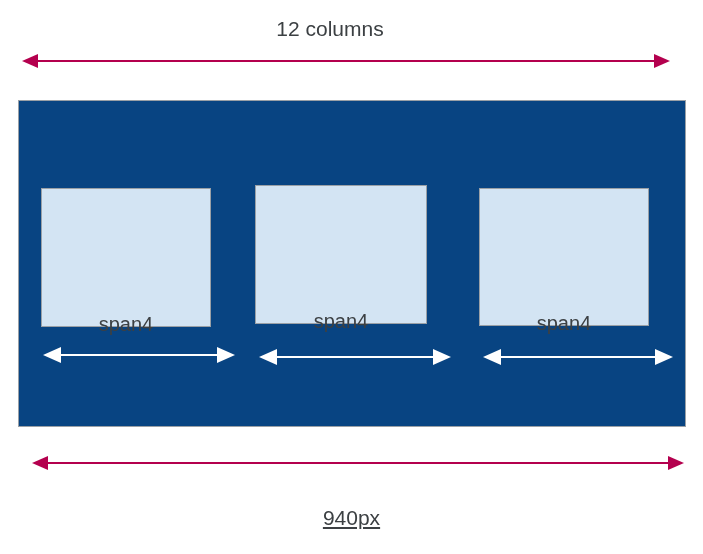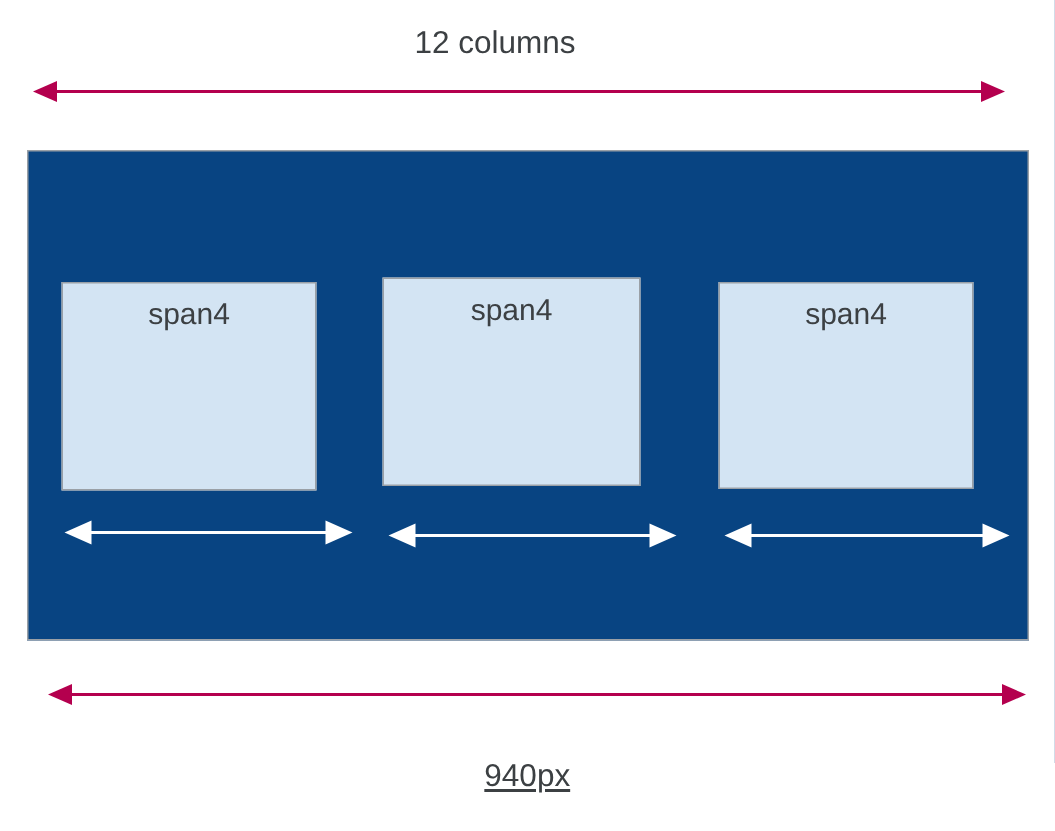--- a/index.html
+++ b/index.html
@@ -61,21 +61,21 @@
     box-sizing: border-box;
   }
 
   
   .span-box {
     position: absolute;
     background: #d3e4f3;
     border: 1px solid #9aa0a6;
     box-sizing: border-box;
     display: flex;
-    align-items: flex-start;
+    align-items: flex-end;
     justify-content: center;
   }
   .span-box .span-text {
     color: #3c4043;
     font-size: 20px;
     font-family: "Liberation Sans", sans-serif;
     position: relative;
     top: 10px;
   }
   #span-box-0 { left: 22px;  top: 87px;  width: 170px; height: 139px; }

